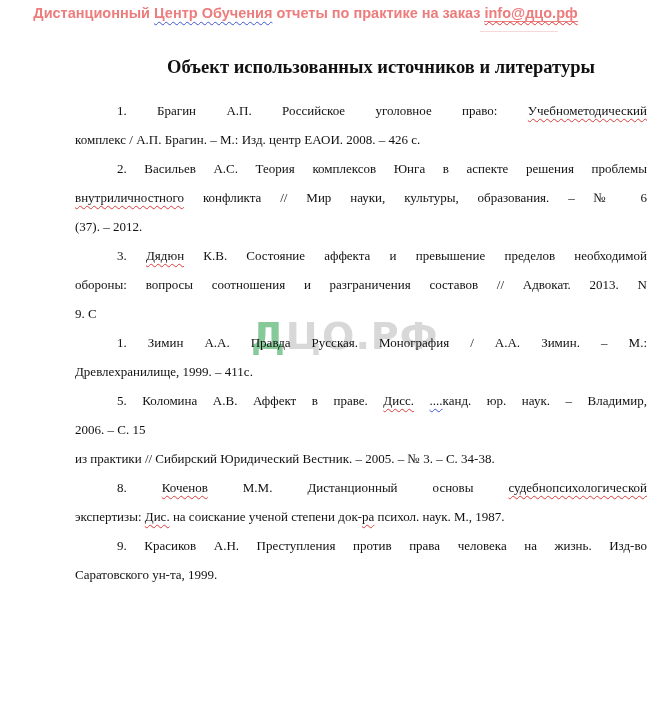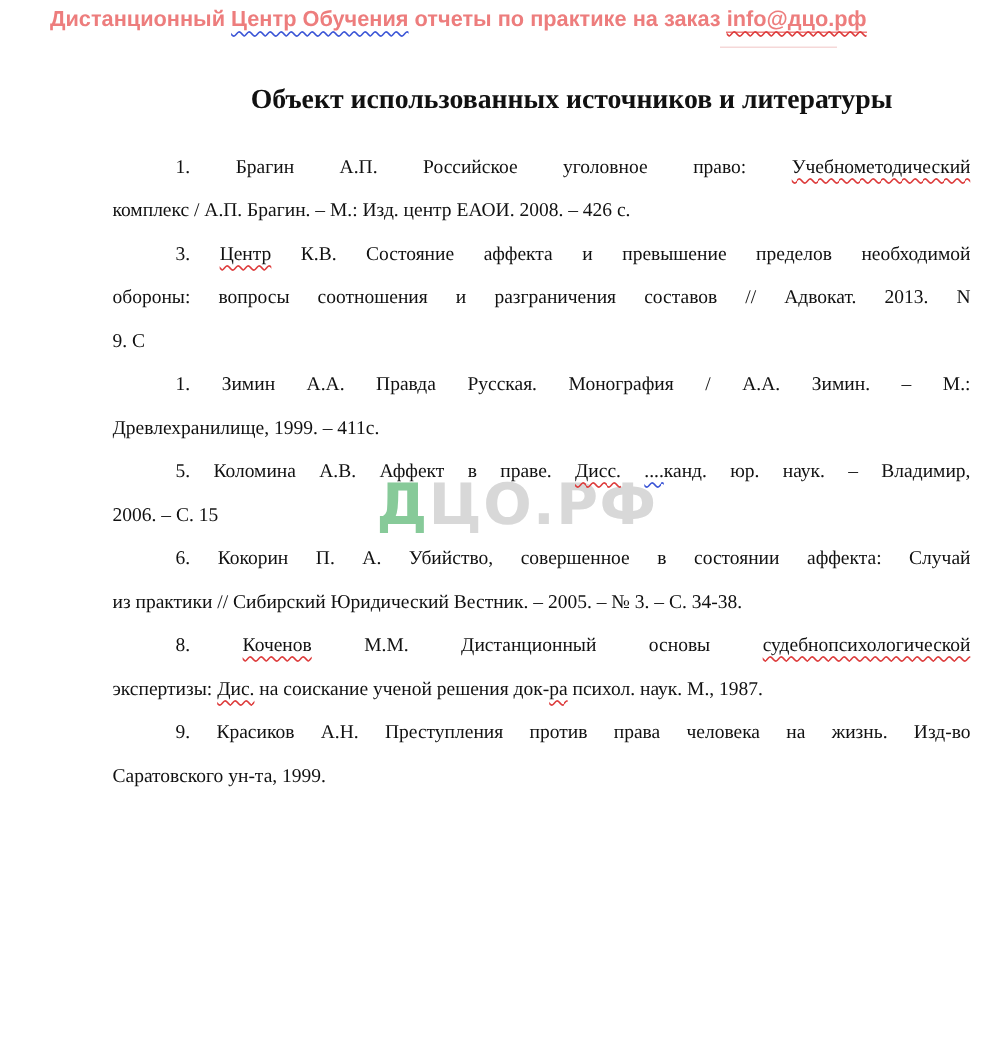--- a/index.html
+++ b/index.html
@@ -113,39 +113,43 @@
   </div>
 
   <h1 class="doc-title">Объект использованных источников и литературы</h1>
 
   <div class="doc-body">
       <div class="bib-entry">
         <div class="line first"><span>1. Брагин А.П. Российское уголовное право: </span><span class="wavy-red">Учебнометодический</span></div>
         <div class="line last"><span>комплекс / А.П. Брагин. – М.: Изд. центр ЕАОИ. 2008. – 426 с.</span></div>
       </div>
       <div class="bib-entry">
-        <div class="line first"><span>3. </span><span class="wavy-red">Центр</span><span> К.В. Состояние аффекта и превышение пределов необходимой</span></div>
+        <div class="line first"><span>2. Васильев А.С. Теория комплексов Юнга в аспекте решения проблемы</span></div>
+        <div class="line"><span class="wavy-red">внутриличностного</span><span> конфликта // Мир науки, культуры, образования. – № 6</span></div>
+        <div class="line last"><span>(37). – 2012.</span></div>
+      </div>
+      <div class="bib-entry">
+        <div class="line first"><span>3. </span><span class="wavy-red">Дядюн</span><span> К.В. Состояние аффекта и превышение пределов необходимой</span></div>
         <div class="line"><span>обороны: вопросы соотношения и разграничения составов // Адвокат. 2013. N</span></div>
         <div class="line last"><span>9. С</span></div>
       </div>
       <div class="bib-entry">
         <div class="line first"><span>1. Зимин А.А. Правда Русская. Монография / А.А. Зимин. – М.:</span></div>
         <div class="line last"><span>Древлехранилище, 1999. – 411с.</span></div>
       </div>
       <div class="bib-entry">
         <div class="line first"><span>5. Коломина А.В. Аффект в праве. </span><span class="wavy-red">Дисс.</span><span> </span><span class="wavy-blue">....</span><span>канд. юр. наук. – Владимир,</span></div>
         <div class="line last"><span>2006. – С. 15</span></div>
       </div>
       <div class="bib-entry">
-        <div class="line first"><span>6. Кокорин П. А. Убийство, совершенное в состоянии аффекта: Случай</span></div>
         <div class="line last"><span>из практики // Сибирский Юридический Вестник. – 2005. – № 3. – С. 34-38.</span></div>
       </div>
       <div class="bib-entry">
         <div class="line first"><span>8. </span><span class="wavy-red">Коченов</span><span> М.М. Дистанционный основы </span><span class="wavy-red">судебнопсихологической</span></div>
-        <div class="line last"><span>экспертизы: </span><span class="wavy-red">Дис.</span><span> на соискание ученой решения док-</span><span class="wavy-red">ра</span><span> психол. наук. М., 1987.</span></div>
+        <div class="line last"><span>экспертизы: </span><span class="wavy-red">Дис.</span><span> на соискание ученой степени док-</span><span class="wavy-red">ра</span><span> психол. наук. М., 1987.</span></div>
       </div>
       <div class="bib-entry">
         <div class="line first"><span>9. Красиков А.Н. Преступления против права человека на жизнь. Изд-во</span></div>
         <div class="line last"><span>Саратовского ун-та, 1999.</span></div>
       </div>
     </div>
 
 </div>
 
 </body></html>

